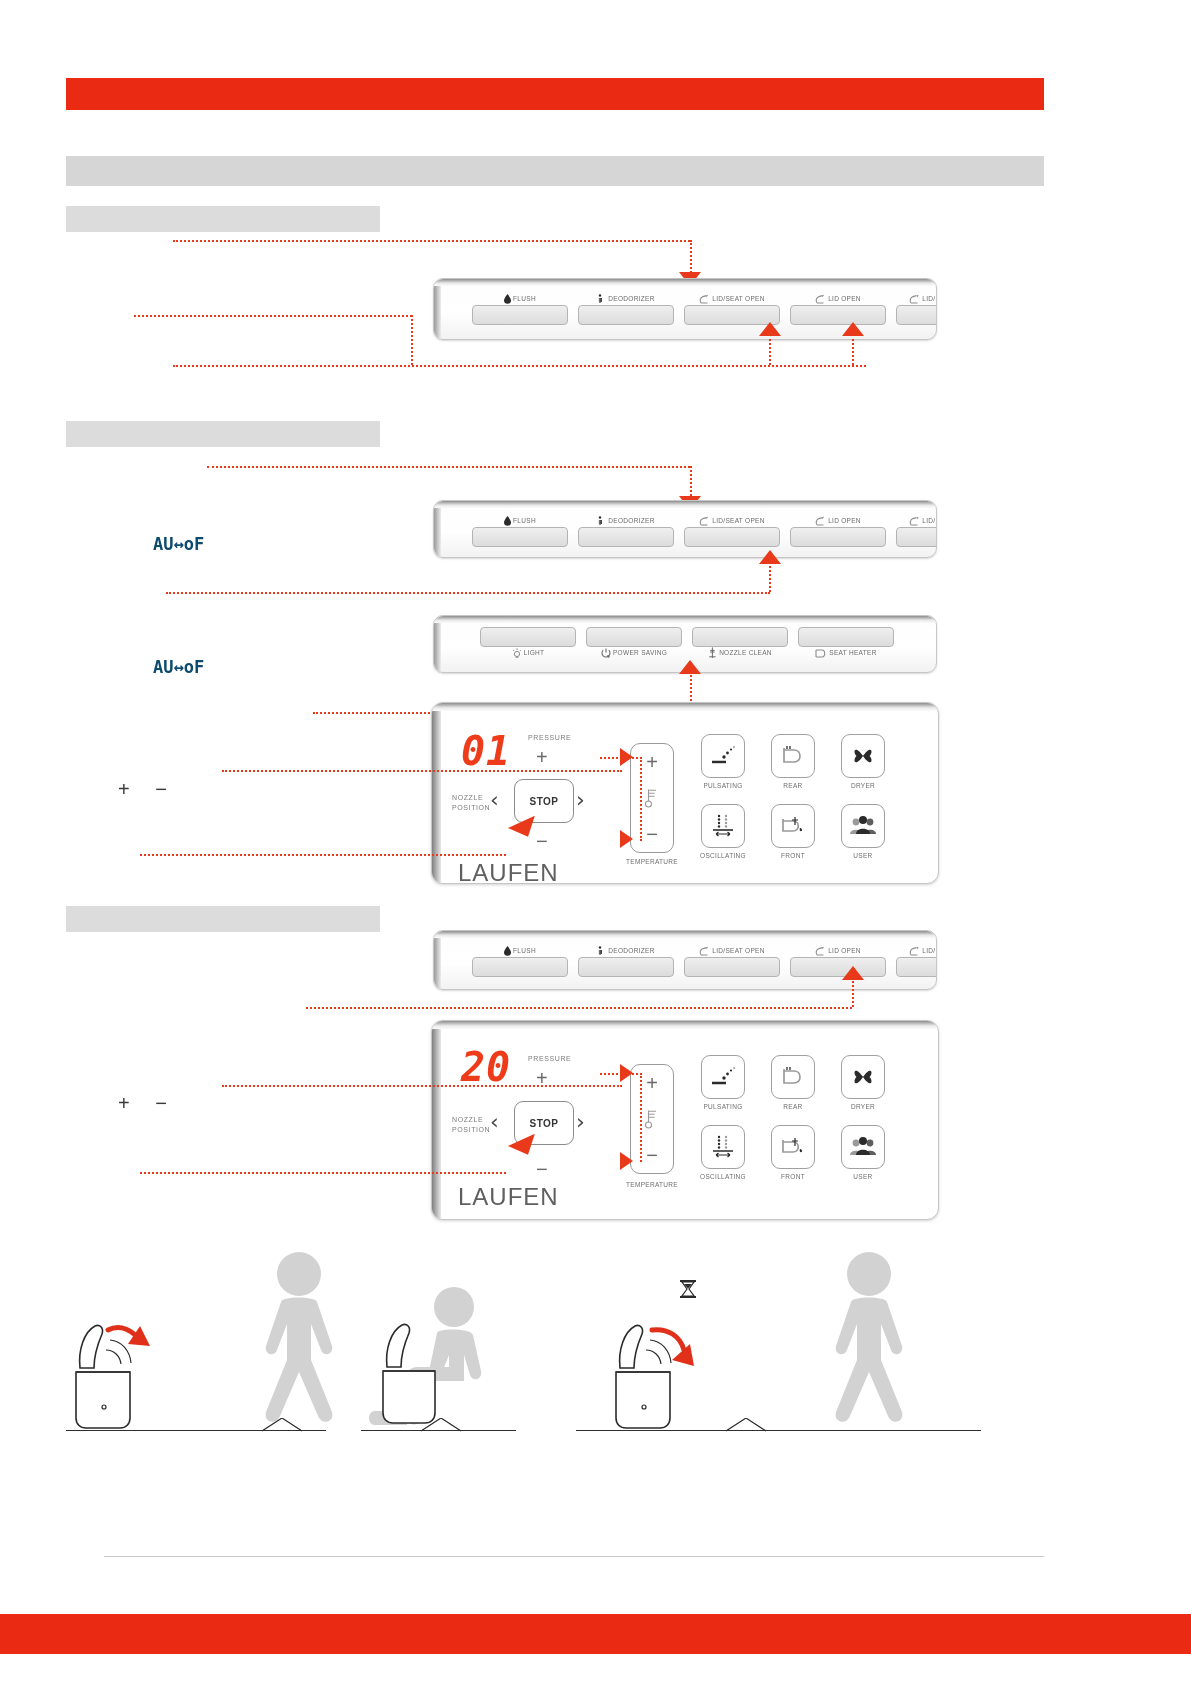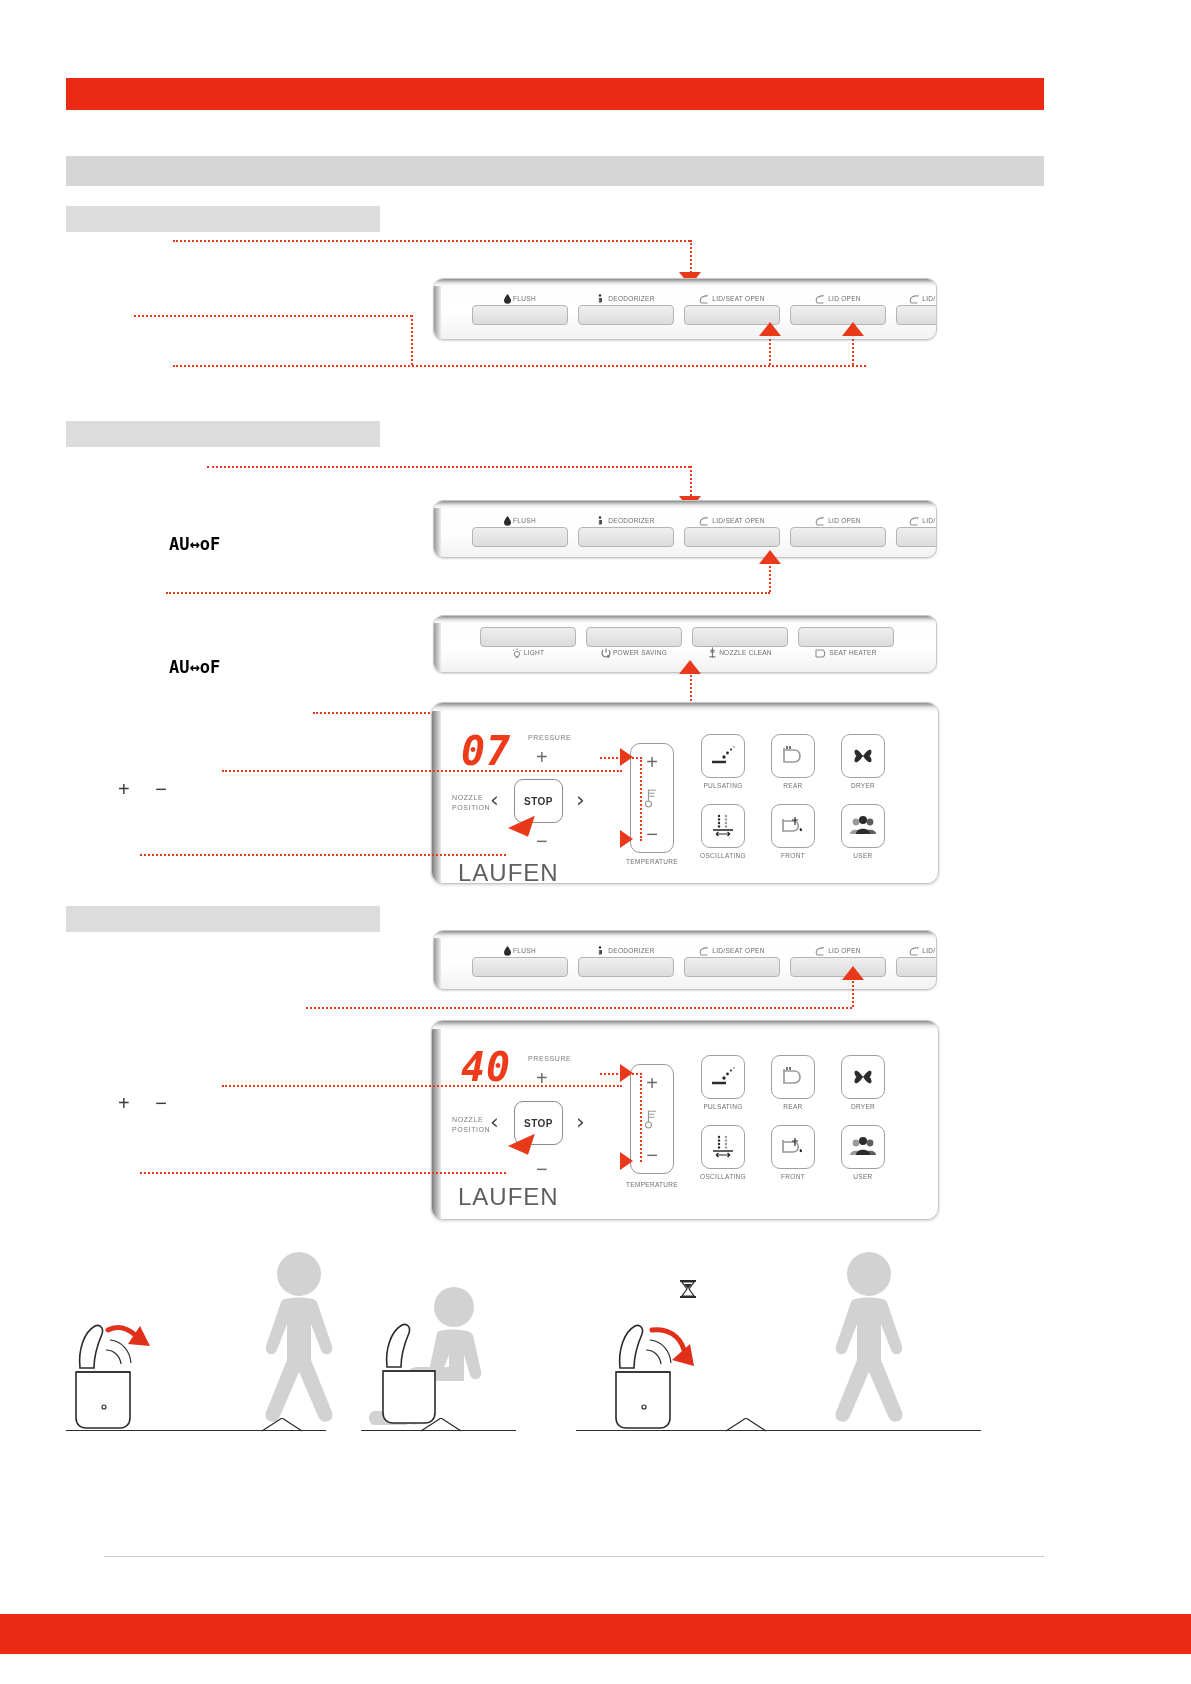--- a/index.html
+++ b/index.html
@@ -113,21 +113,21 @@
   .plusminus {
     position:absolute; font-size:20px; color:#6a6a6a; line-height:1;
     font-weight:400;
   }
   .chev {
     position:absolute; font-size:22px; color:#4a4a4a; line-height:1;
     font-family:"DejaVu Sans", sans-serif;
   }
   .stopbtn {
     position:absolute;
-    width:49px; height:44px;
+    width:60px; height:44px;
     border:1px solid #8c8c8c; border-radius:9px;
     background:#fff;
     display:flex; align-items:center; justify-content:center;
     font-size:10px; font-weight:bold; color:#333; letter-spacing:.5px;
   }
   .tempcol {
     position:absolute;
     width:44px; height:110px;
     border:1px solid #9a9a9a; border-radius:10px;
     background:#fff;
@@ -168,22 +168,22 @@
   .arrowR { border-top:9px solid transparent; border-bottom:9px solid transparent; border-left:13px solid #e8391b; }
 
   .arrowDiag {
     position:absolute; width:26px; height:26px;
   }
 
   
   .aof {
     position:absolute;
     font-family:"DejaVu Sans Mono", monospace;
-    font-size:17px; font-weight:bold; color:#000000;
-    white-space:nowrap; letter-spacing:0px;margin-left:16px;
+    font-size:17px; font-weight:bold; color:#0c4a6e;
+    white-space:nowrap; letter-spacing:0px;
   }
 
   .pmtext {
     position:absolute; font-size:20px; color:#3a3a3a; letter-spacing:10px;
   }
 
   
   .pictos { position:absolute; left:66px; top:1250px; width:978px; height:300px; }
   .floor {
     position:absolute; height:1px; background:#2e2e2e;
@@ -402,21 +402,21 @@
 </div>
 
 <div class="aof" style="left:153px; top:657px;">AU↔oF</div>
 
 <div class="dotH" style="left:313px; top:712px; width:377px;"></div>
 <div class="dotV" style="left:690px; top:672px; height:40px;"></div>
 <div class="arrowU" style="left:679px; top:660px;"></div>
 
 <div class="mainpanel" style="left:431px; top:702px; width:508px; height:182px;">
   <div class="panel-inner">
-    <div class="seg" style="left:29px; top:28px;">07</div>
+    <div class="seg" style="left:29px; top:28px;">01</div>
 
     <div class="lbl-small" style="left:96px; top:31px;">PRESSURE</div>
     <div class="plusminus" style="left:104px; top:44px;">+</div>
     <div class="plusminus" style="left:104px; top:128px;">−</div>
 
     <div class="lbl-small" style="left:20px; top:90px; line-height:10px; white-space:pre;">NOZZLE
 POSITION</div>
     <div class="chev" style="left:58px; top:86px;">‹</div>
     <div class="stopbtn" style="left:82px; top:76px;">STOP</div>
     <div class="chev" style="left:144px; top:86px;">›</div>
@@ -580,21 +580,21 @@
     </div>
   </div>
 </div>
 
 <div class="dotH" style="left:306px; top:1007px; width:546px;"></div>
 <div class="dotV" style="left:852px; top:978px; height:29px;"></div>
 <div class="arrowU" style="left:842px; top:966px;"></div>
 
 <div class="mainpanel" style="left:431px; top:1020px; width:508px; height:200px;">
   <div class="panel-inner">
-    <div class="seg" style="left:29px; top:26px;">40</div>
+    <div class="seg" style="left:29px; top:26px;">20</div>
 
     <div class="lbl-small" style="left:96px; top:34px;">PRESSURE</div>
     <div class="plusminus" style="left:104px; top:47px;">+</div>
     <div class="plusminus" style="left:104px; top:138px;">−</div>
 
     <div class="lbl-small" style="left:20px; top:94px; line-height:10px; white-space:pre;">NOZZLE
 POSITION</div>
     <div class="chev" style="left:58px; top:90px;">‹</div>
     <div class="stopbtn" style="left:82px; top:80px;">STOP</div>
     <div class="chev" style="left:144px; top:90px;">›</div>

